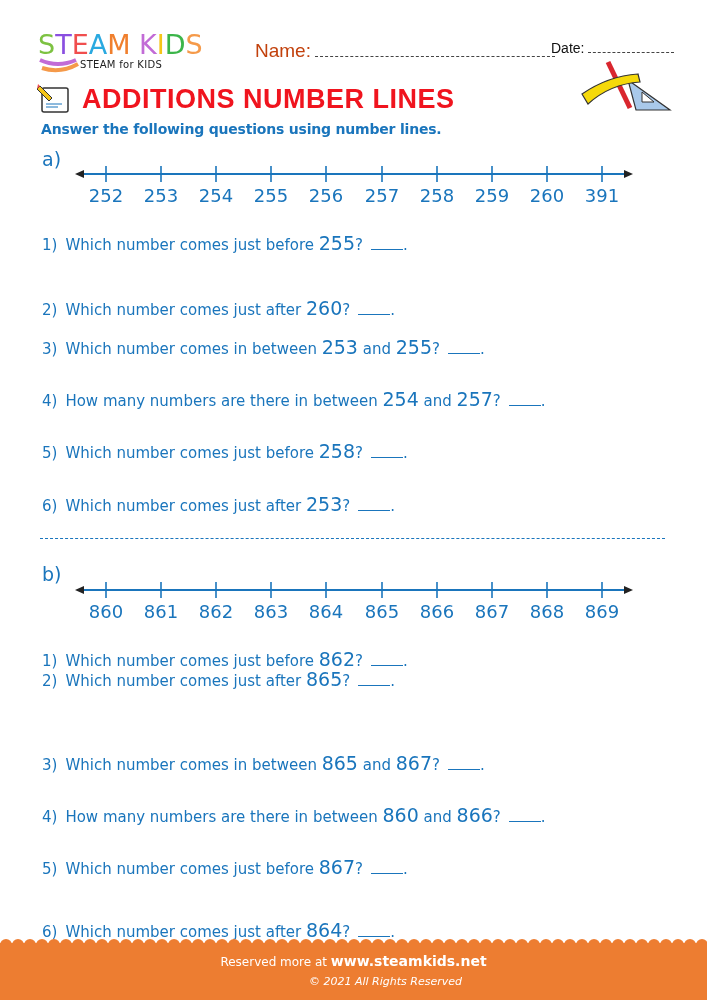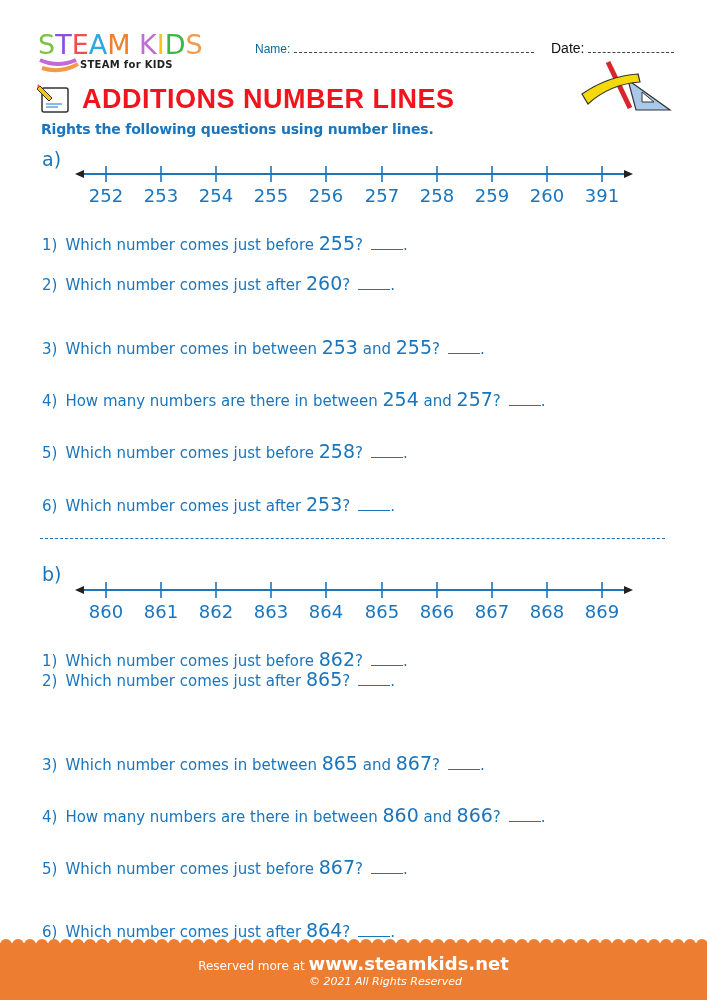--- a/index.html
+++ b/index.html
@@ -12,25 +12,25 @@
   .abs { position: absolute; }
   
   .logo { left: 38px; top: 30px; width: 200px; height: 45px; }
   .logo-word {
     font-family: "DejaVu Sans", sans-serif; font-weight: normal;
     font-size: 27px; letter-spacing: 0px; line-height: 30px; white-space: nowrap;
   }
   .logo-word span { display: inline-block; }
   .logo-sub {
     position: absolute; left: 42px; top: 29px;
-    font-size: 10px; font-weight: bold; color: #222; letter-spacing: 0.3px;
+    font-size: 10px; font-weight: normal; color: #222; letter-spacing: 0.3px;
   }
   .logo-swoosh { position: absolute; left: 0; top: 26px; }
   
-  .name-line { left: 255px; top: 40px; font-size: 12px; color: #0369a1; font-family: "Liberation Sans", sans-serif; }
+  .name-line { left: 255px; top: 40px; font-size: 19px; color: #c2410c; font-family: "Liberation Sans", sans-serif; }
   .name-dots { display: inline-block; width: 240px; border-bottom: 1px dashed #444; margin-left: 4px; height: 12px; vertical-align: baseline; }
   .date-line { left: 551px; top: 40px; font-size: 14px; color: #111; font-family: "Liberation Sans", sans-serif; }
   .date-dots { display: inline-block; width: 86px; border-bottom: 1px dashed #444; margin-left: 4px; height: 12px; }
   
   .title-icon { left: 36px; top: 82px; }
   .title { left: 82px; top: 84px; font-family: "Liberation Sans", sans-serif; font-weight: bold; font-size: 27px; color: #f0141e; letter-spacing: 0.5px; }
   .subtitle { left: 41px; top: 121px; font-size: 14px; font-weight: bold; color: #1a75bc; font-family: "DejaVu Sans", sans-serif; letter-spacing: -0.2px; }
   .tools-icon { left: 578px; top: 60px; }
   
   .sec-label { font-size: 19px; color: #1a75bc; font-family: "DejaVu Sans", sans-serif; }
@@ -39,21 +39,21 @@
   .tick-label { position: absolute; width: 50px; text-align: center; margin-left: -25px; }
   .question { position: absolute; left: 42px; font-size: 15px; color: #1a75bc; white-space: nowrap; font-family: "DejaVu Sans", sans-serif; }
   .question .qn { margin-right: 8px; }
   .question .big { font-size: 19px; }
   .question .blank { display: inline-block; width: 32px; border-bottom: 1px solid #1a75bc; margin-left: 8px; height: 12px; }
   .divider { left: 40px; top: 538px; width: 625px; border-top: 1px dashed #1a75bc; }
   
   .footer { left: 0; top: 943px; width: 707px; height: 57px; background: #ed7d31; }
   .footer-scallop { position: absolute; left: 0; top: -6px; }
   .footer-text1 { position: absolute; top: 10px; width: 100%; text-align: center; font-size: 12px; color: #fff; font-family: "DejaVu Sans", sans-serif; }
-  .footer-text1 .site { font-weight: bold; font-size: 18px; }
+  .footer-text1 .site { font-weight: bold; font-size: 14px; }
   .footer-text2 { position: absolute; top: 32px; width: 100%; text-align: center; font-size: 11px; color: #fff; font-style: italic; font-family: "DejaVu Sans", sans-serif; margin-left: 32px; }
 </style>
 </head>
 <body>
 
 <div class="abs logo">
   <div class="logo-word" id="logo-word"><span style="color: rgb(125, 194, 66);">S</span><span style="color: rgb(138, 79, 224);">T</span><span style="color: rgb(240, 78, 78);">E</span><span style="color: rgb(42, 169, 224);">A</span><span style="color: rgb(240, 127, 45);">M</span><span style="color: rgb(255, 255, 255);">&nbsp;</span><span style="color: rgb(194, 107, 214);">K</span><span style="color: rgb(245, 197, 24);">I</span><span style="color: rgb(60, 181, 74);">D</span><span style="color: rgb(245, 154, 74);">S</span></div>
   <svg class="logo-swoosh" width="45" height="20">
     <path d="M2 4 Q20 12 38 4" stroke="#c26bd6" stroke-width="4" fill="none"></path>
     <path d="M4 12 Q22 18 40 8" stroke="#f59a4a" stroke-width="4" fill="none"></path>
@@ -69,21 +69,21 @@
 </div>
 
 <svg class="abs title-icon" width="36" height="34">
   <rect x="6" y="6" width="26" height="24" rx="2" fill="#fff" stroke="#333" stroke-width="1.5"></rect>
   <line x1="10" y1="22" x2="26" y2="22" stroke="#1a75bc" stroke-width="1"></line>
   <line x1="10" y1="25" x2="22" y2="25" stroke="#1a75bc" stroke-width="1"></line>
   <path d="M4 4 L16 16 L13 19 L1 7 Z" fill="#f5c518" stroke="#333" stroke-width="1"></path>
   <path d="M1 7 L4 4 L2 2 Z" fill="#f04e4e"></path>
 </svg>
 <div class="abs title">ADDITIONS NUMBER LINES</div>
-<div class="abs subtitle">Rights the following questions using number lines.</div>
+<div class="abs subtitle">Answer the following questions using number lines.</div>
 
 <svg class="abs tools-icon" width="95" height="55">
   <polygon points="50,20 92,50 58,50" fill="#a9c9ea" stroke="#333" stroke-width="1.2"></polygon>
   <polygon points="64,32 76,42 64,42" fill="#fff" stroke="#333" stroke-width="1"></polygon>
   <line x1="30" y1="2" x2="52" y2="48" stroke="#d9262e" stroke-width="5"></line>
   <path d="M4 34 Q30 16 60 14 L62 22 Q32 24 10 44 Z" fill="#f5d90a" stroke="#333" stroke-width="1.2"></path>
 </svg>
 
 <div class="abs sec-label" style="left:42px; top:148px;">a)</div>
 <svg class="numline" style="left:75px; top:165px;" width="560" height="20">
@@ -110,21 +110,21 @@
   <span class="tick-label" style="left:196px">255</span>
   <span class="tick-label" style="left:251px">256</span>
   <span class="tick-label" style="left:307px">257</span>
   <span class="tick-label" style="left:362px">258</span>
   <span class="tick-label" style="left:417px">259</span>
   <span class="tick-label" style="left:472px">260</span>
   <span class="tick-label" style="left:527px">391</span>
 </div>
 <div id="questions-a">
     <div class="question" style="top: 232px;"><span class="qn">1)</span><span>Which number comes just before </span><span class="big">255</span><span>?</span><span class="blank"></span><span>.</span></div>
-    <div class="question" style="top: 272px;"><span class="qn">2)</span><span>Which number comes just after </span><span class="big">260</span><span>?</span><span class="blank"></span><span>.</span></div>
+    <div class="question" style="top: 297px;"><span class="qn">2)</span><span>Which number comes just after </span><span class="big">260</span><span>?</span><span class="blank"></span><span>.</span></div>
     <div class="question" style="top: 336px;"><span class="qn">3)</span><span>Which number comes in between </span><span class="big">253</span><span> and </span><span class="big">255</span><span>?</span><span class="blank"></span><span>.</span></div>
     <div class="question" style="top: 388px;"><span class="qn">4)</span><span>How many numbers are there in between </span><span class="big">254</span><span> and </span><span class="big">257</span><span>?</span><span class="blank"></span><span>.</span></div>
     <div class="question" style="top: 440px;"><span class="qn">5)</span><span>Which number comes just before </span><span class="big">258</span><span>?</span><span class="blank"></span><span>.</span></div>
     <div class="question" style="top: 493px;"><span class="qn">6)</span><span>Which number comes just after </span><span class="big">253</span><span>?</span><span class="blank"></span><span>.</span></div>
   </div>
 
 <div class="abs divider"></div>
 
 <div class="abs sec-label" style="left:42px; top:563px;">b)</div>
 <svg class="numline" style="left:75px; top:581px;" width="560" height="20">

